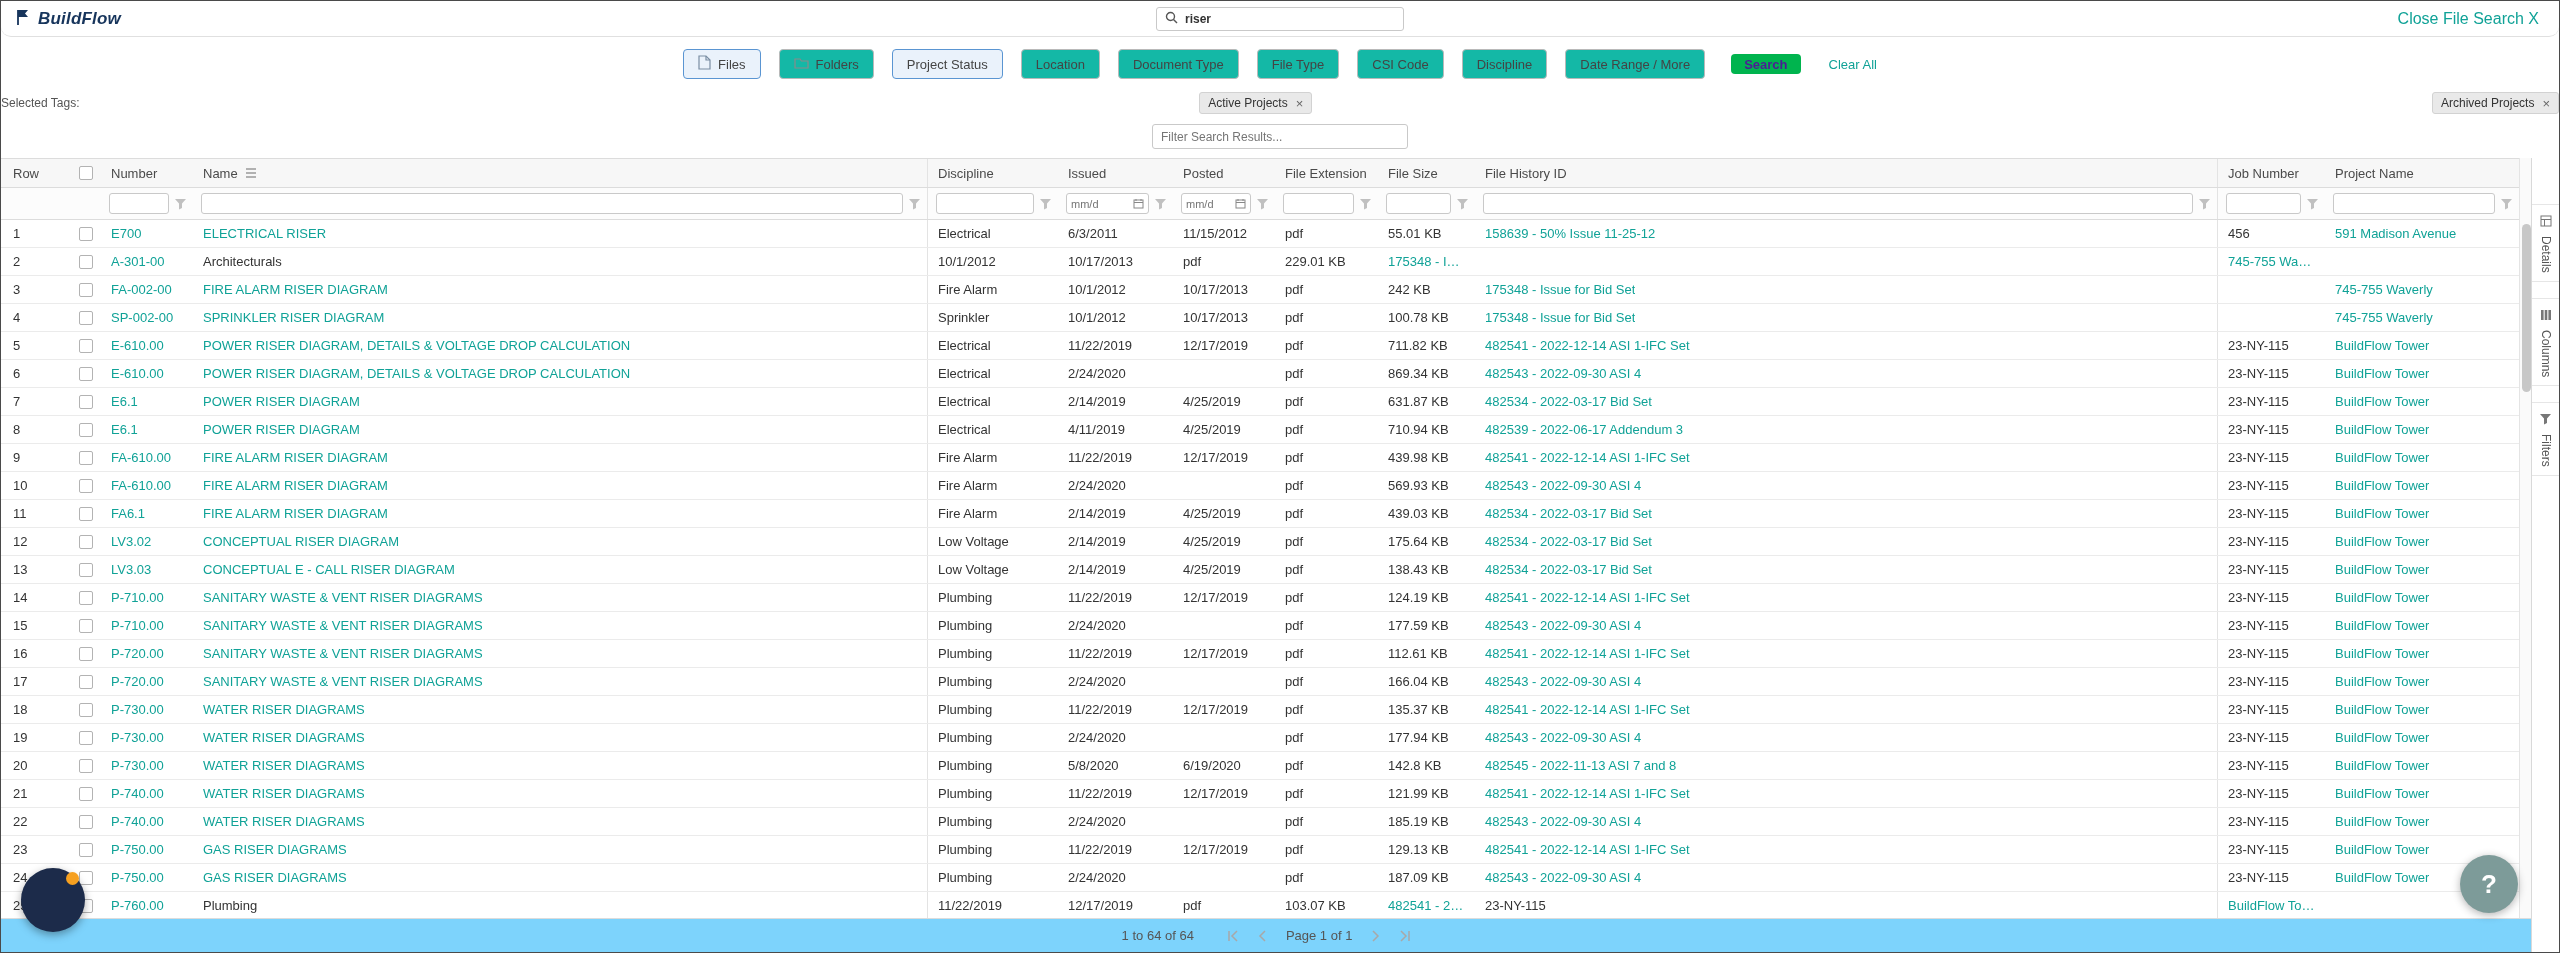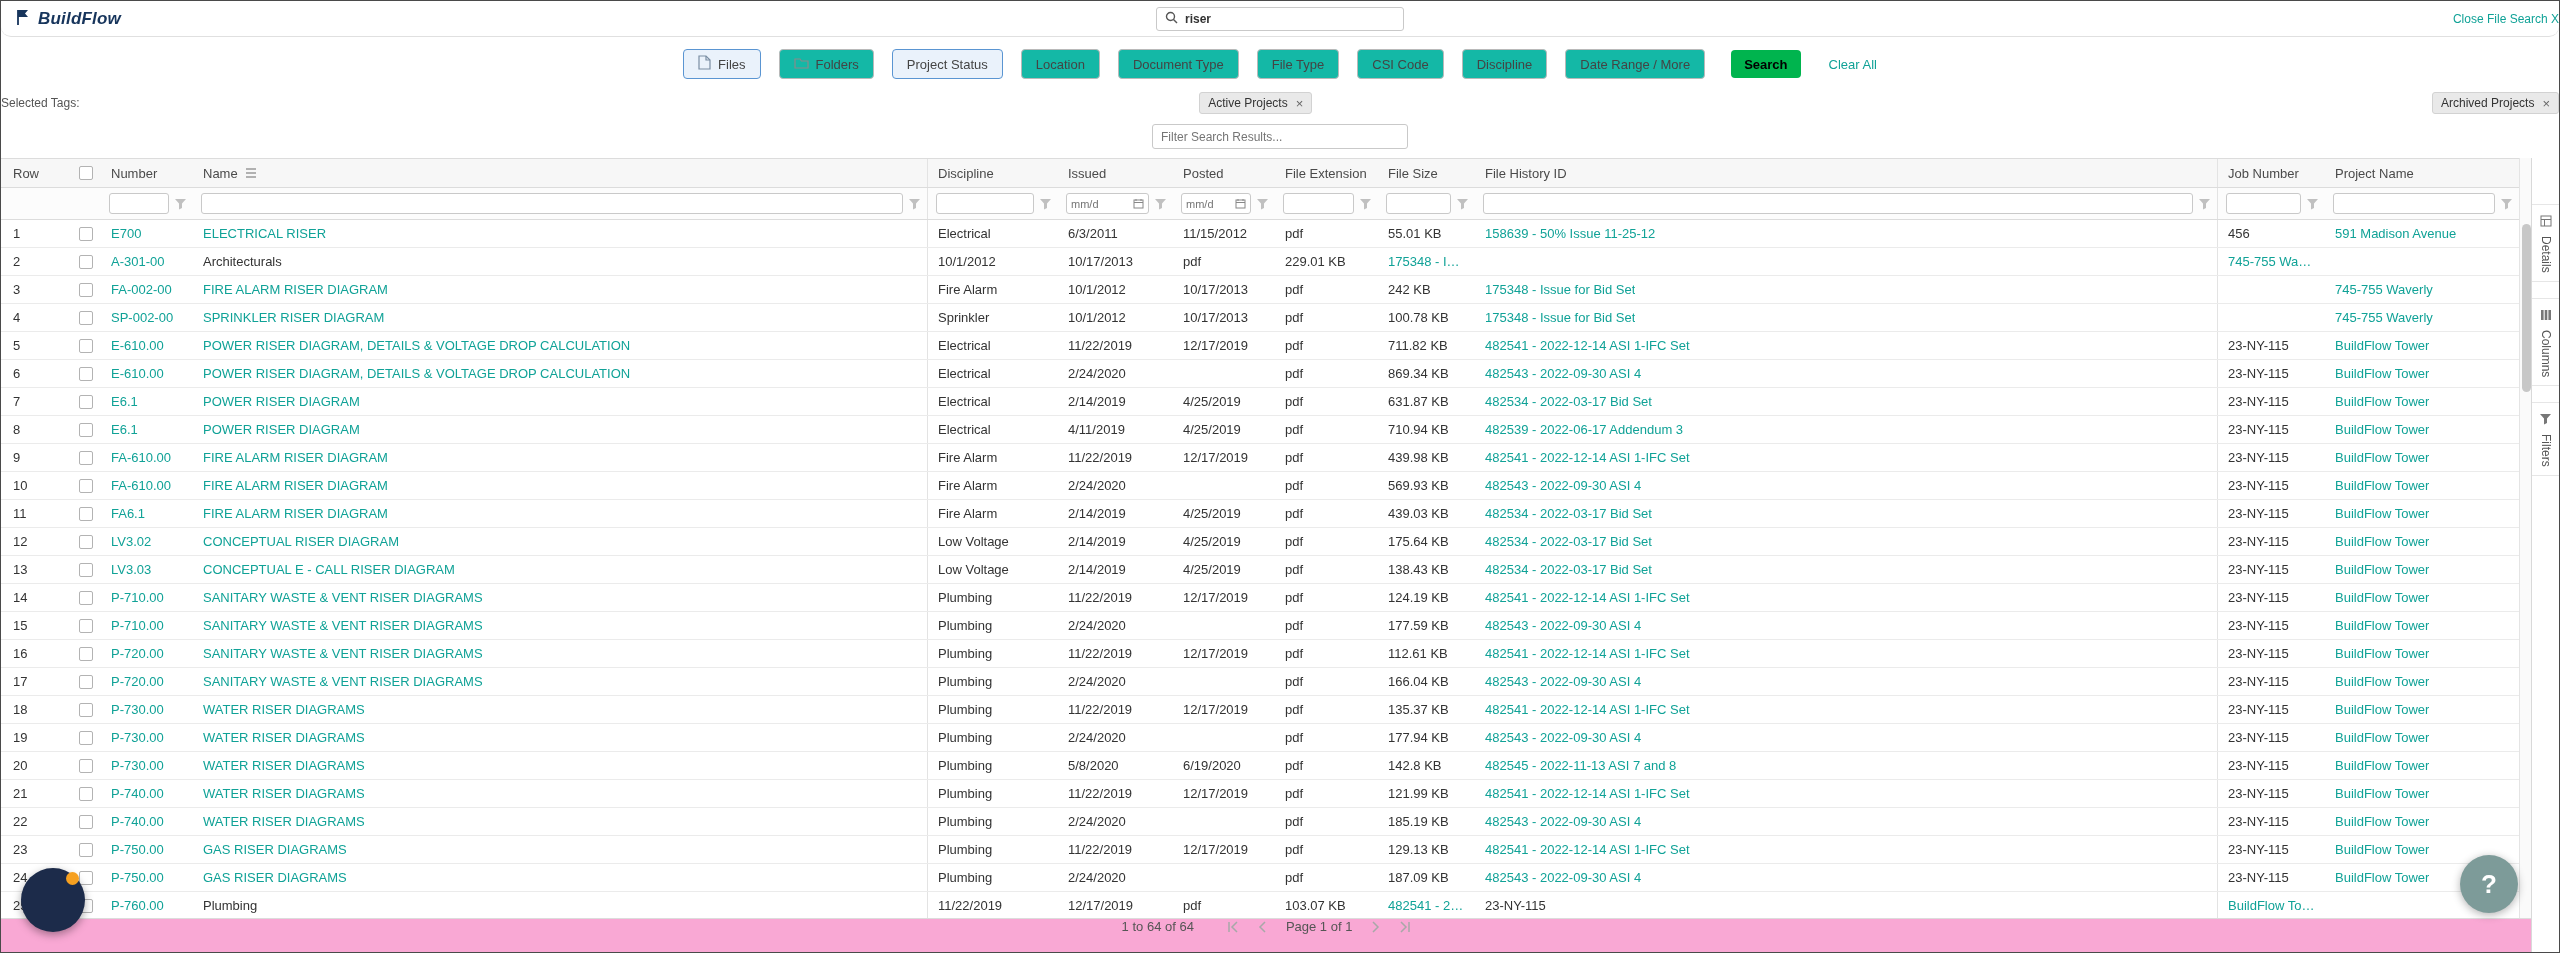--- a/index.html
+++ b/index.html
@@ -6,28 +6,28 @@
   html,body { background:#9a9a9a; }
   body { font-family:"Liberation Sans", sans-serif; }
   .app { position:relative; width:2560px; height:953px; background:#fff; border:1px solid #4a4a4a; overflow:hidden; }
 
   
   .topbar { position:absolute; top:0; left:0; right:0; height:36px; background:#fff; border-bottom:1px solid #e0e0e0; display:flex; align-items:center; z-index:5;border-radius:10px; }
   .logo { display:flex; align-items:center; gap:6px; padding-left:14px; }
   .logo-text { font-size:17px; font-weight:bold; font-style:italic; color:#17355c; letter-spacing:.2px; }
   .topbar-search { position:absolute; left:50%; transform:translateX(-50%); width:248px; height:24px; border:1px solid #c9c9c9; border-radius:3px; display:flex; align-items:center; padding:0 8px; gap:7px; background:#fff; }
   .topbar-search input { border:none; outline:none; font-size:12px; color:#333; width:100%; font-family:inherit; background:transparent;font-weight:bold; }
-  .close-link { position:absolute; right:0; color:#10a297; font-size:12px; cursor:pointer; }
+  .close-link { position:absolute; right:20px; color:#10a297; font-size:16px; cursor:pointer; }
 
   
   .search-panel { position:absolute; top:36px; left:0; right:0; height:121px; background:#fff; }
   .btn-row { display:flex; justify-content:center; align-items:center; gap:18px; margin-top:12px; }
   .fbtn { height:30px; padding:0 14px; border:1px solid #b9b9b9; border-radius:4px; background:#14b8a6; color:#444; font-size:13px; display:flex; align-items:center; gap:7px; font-family:inherit; cursor:pointer; white-space:nowrap; }
   .fbtn.selected { border-color:#5a95d2; background:#eaf2fb; }
-  .search-btn { height:28px; padding:0 13px; border:none; border-radius:4px; background:#00b44e; color:#000000; font-size:13px; font-weight:bold; margin-left:8px; cursor:pointer; font-family:inherit; }
+  .search-btn { height:20px; padding:0 13px; border:none; border-radius:4px; background:#00b44e; color:#4c1d95; font-size:13px; font-weight:bold; margin-left:8px; cursor:pointer; font-family:inherit; }
   .clear-all { color:#10a297; font-size:13px; margin-left:10px; cursor:pointer; }
   .tags-row { display:flex; justify-content:space-between; align-items:center; gap:8px; margin-top:13px; font-size:12px; color:#555; }
   .tag { background:#e9e9e9; border:1px solid #d2d2d2; border-radius:3px; padding:3px 8px; display:inline-flex; align-items:center; gap:8px; color:#333; cursor:pointer; font-size:12px; }
   .tag-x { color:#666; font-size:13px; line-height:1; }
   .filter-results-row { display:flex; justify-content:center; margin-top:10px; }
   .filter-results-row input { width:256px; height:25px; border:1px solid #c9c9c9; border-radius:3px; padding:0 8px; font-size:12px; color:#333; font-family:inherit; outline:none; }
 
   
   :root { --cols: 70px 30px 92px 735px 130px 115px 102px 103px 97px 742px 108px 194px; }
   .grid-region { position:absolute; top:157px; left:0; width:2532px; bottom:0; overflow:hidden; background:#fff; }
@@ -43,21 +43,21 @@
   .tr { display:grid; grid-template-columns:var(--cols); height:28px; border-bottom:1px solid #ebebeb; background:#fff; }
   .td { display:flex; align-items:center; padding:0 10px; font-size:13px; color:#333; white-space:nowrap; overflow:hidden; }
   .c-rownum { padding-left:12px; }
   .c-check { padding:0 4px; justify-content:center; }
   .link { color:#10a297; text-decoration:none; cursor:pointer; overflow:hidden; text-overflow:ellipsis; white-space:nowrap; }
   .checkbox { width:14px; height:14px; border:1px solid #b3b3b3; border-radius:2px; background:#fff; display:inline-block; cursor:pointer; flex:none; }
   .thead > :nth-child(4), .tfilter > :nth-child(4), .tr > :nth-child(4) { border-right:1px solid #e3e3e3; }
   .thead > :nth-child(11), .tfilter > :nth-child(11), .tr > :nth-child(11) { border-left:1px solid #e3e3e3; }
 
   
-  .grid-footer { position:absolute; left:0; bottom:0; width:2532px; height:34px; border-top:1px solid #dcdcdc; background:#f9a8d4; display:flex; align-items:flex-start; justify-content:center; gap:32px; font-size:13px; color:#555; z-index:3; }
+  .grid-footer { position:absolute; left:0; bottom:0; width:2532px; height:34px; border-top:1px solid #dcdcdc; background:#7dd3fc; display:flex; align-items:center; justify-content:center; gap:32px; font-size:13px; color:#555; z-index:3; }
   .pager { display:flex; align-items:center; gap:16px; }
   .pg-btn { color:#a8a8a8; cursor:pointer; display:flex; align-items:center; }
   .pg-text { color:#555; }
 
   
   .vscroll { position:absolute; top:0; bottom:34px; left:2518px; width:14px; background:#fafafa; border-left:1px solid #e4e4e4; }
   .vthumb { position:absolute; left:2px; width:9px; top:66px; height:168px; background:#c7c7c7; border-radius:5px; cursor:pointer; }
 
   
   .side-panel { position:absolute; top:157px; right:0; width:28px; bottom:0; background:#fff; border-left:1px solid #d9d9d9; z-index:4; }

